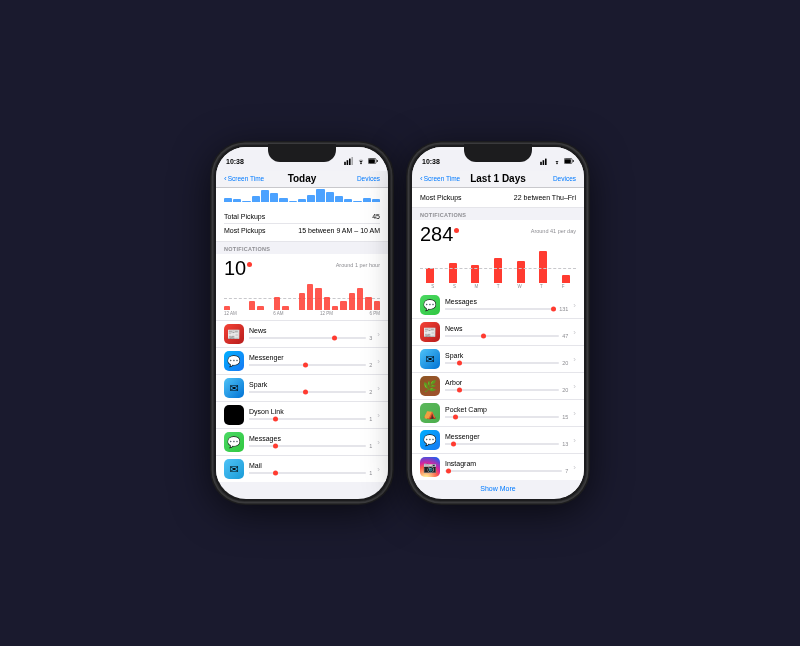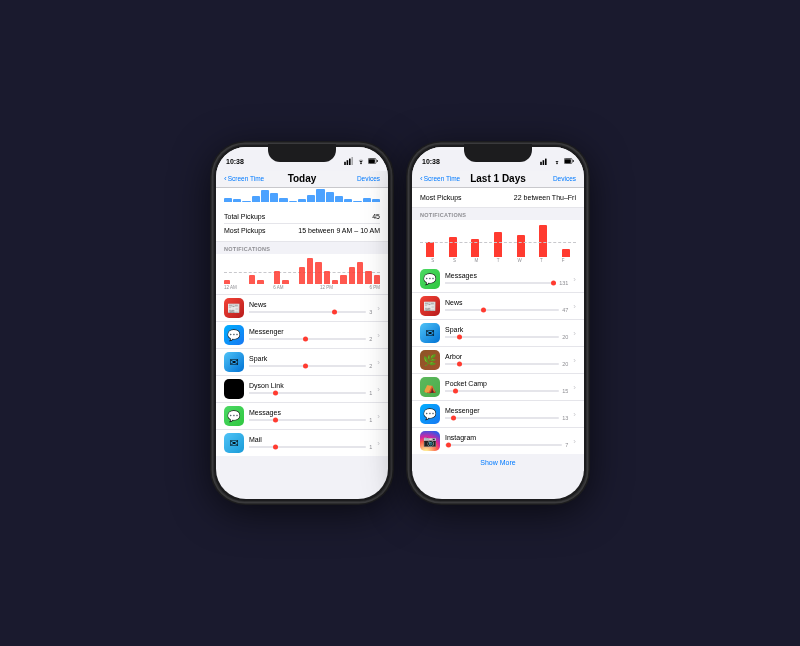--- a/index.html
+++ b/index.html
@@ -461,20 +461,27 @@
           <span class="stat-value">45</span>
         </div>
         <div class="stat-row">
           <span class="stat-label">Most Pickups</span>
           <span class="stat-value">15 between 9 AM – 10 AM</span>
         </div>
       </div>
 
       <div class="section-header">NOTIFICATIONS</div>
 
+      <div class="notif-big">
+        <div class="notif-number">
+          <span>10</span>
+          <div class="notif-dot"></div>
+        </div>
+        <div class="notif-avg">Around 1 per hour</div>
+      </div>
 
       <div class="mini-chart">
         <div class="mini-chart-bars" id="mini-bars-1">
           <div class="dashed-line"></div>
         <div class="mini-bar" style="height: 4.33333px; min-height: 1px;"></div>
             <div class="mini-bar" style="height: 0px; min-height: 0px;"></div>
             <div class="mini-bar" style="height: 0px; min-height: 0px;"></div>
             <div class="mini-bar" style="height: 8.66667px; min-height: 1px;"></div>
             <div class="mini-bar" style="height: 4.33333px; min-height: 1px;"></div>
             <div class="mini-bar" style="height: 0px; min-height: 0px;"></div>
@@ -633,20 +640,27 @@
 
       <div class="stats-section" style="padding: 3px 8px;">
         <div class="stat-row">
           <span class="stat-label">Most Pickups</span>
           <span class="stat-value">22 between Thu–Fri</span>
         </div>
       </div>
 
       <div class="section-header">NOTIFICATIONS</div>
 
+      <div class="notif-big">
+        <div class="notif-number">
+          <span>284</span>
+          <div class="notif-dot"></div>
+        </div>
+        <div class="notif-avg">Around 41 per day</div>
+      </div>
 
       <div class="weekly-chart-area">
         <div class="weekly-bars" id="weekly-bars">
           <div class="dashed-line"></div>
         <div class="weekly-bar-group">
               <div class="weekly-bar" style="height: 15px;"></div>
             </div>
             <div class="weekly-bar-group">
               <div class="weekly-bar" style="height: 20px;"></div>
             </div>

